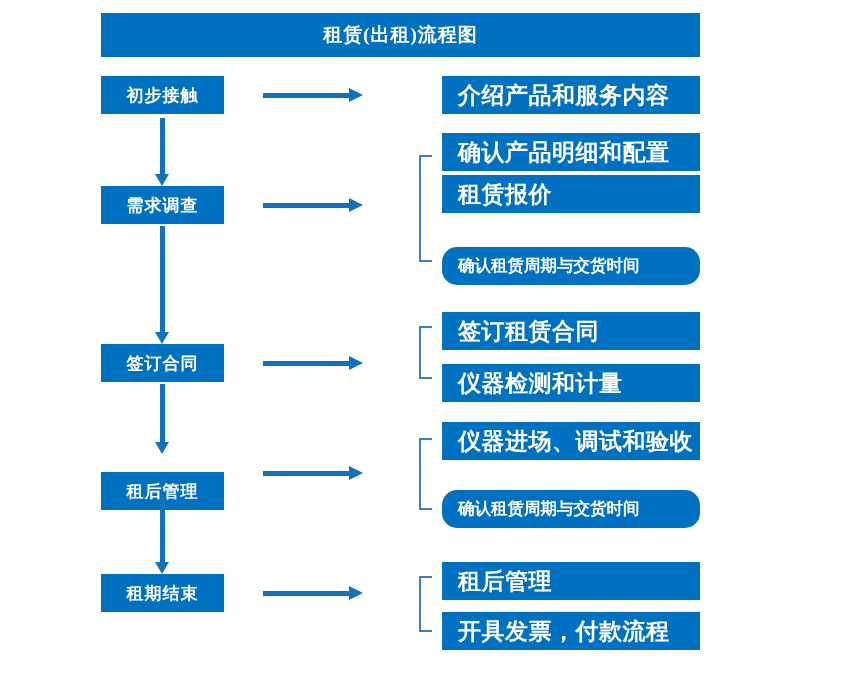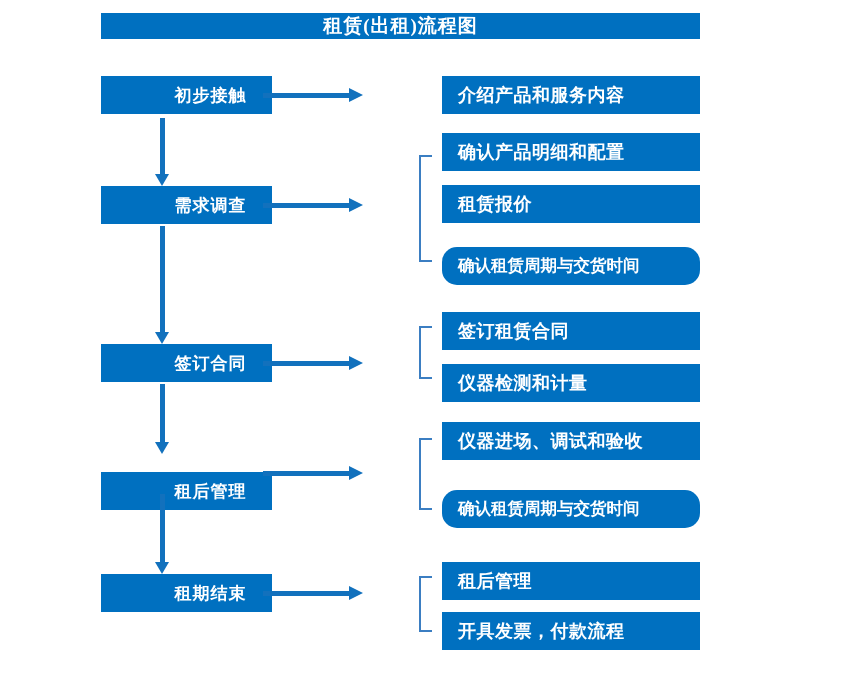--- a/index.html
+++ b/index.html
@@ -7,21 +7,21 @@
     width:844px;height:688px;
     background:#ffffff;
     font-family:"Liberation Serif","DejaVu Serif",serif;
     overflow:hidden;
   }
   #canvas{position:relative;width:844px;height:688px;}
 
   
   .title-bar{
     position:absolute;
-    left:101px;top:13px;width:599px;height:26px;
+    left:101px;top:13px;width:599px;height:44px;
     background:#0070C0;
     color:#ffffff;
     font-size:19px;font-weight:bold;
     display:flex;align-items:center;justify-content:center;
     letter-spacing:1px;
     font-family:"Liberation Serif","DejaVu Serif",serif;
   }
 
   
   .node{
@@ -30,28 +30,27 @@
     color:#ffffff;
     font-weight:bold;
     display:flex;align-items:center;
     font-family:"Liberation Serif","DejaVu Serif",serif;
   }
   .node.stage{
     left:101px;width:123px;height:38px;
     justify-content:center;
     font-size:17px;
     letter-spacing:1px;
-    padding-left:48px;
   }
   .node.detail{
     left:442px;width:258px;height:38px;
     justify-content:flex-start;
     padding-left:16px;
     box-sizing:border-box;
-    font-size:18px;
+    font-size:23px;
     letter-spacing:0.5px;
   }
   .node.detail.tight{letter-spacing:0px;font-size:16.5px;border-radius:15px;}
 
   
   .h-arrow{
     position:absolute;
     left:263px;width:100px;height:14px;
   }
   .h-arrow .shaft{
@@ -144,21 +143,21 @@
   </div>
 
   <div class="bracket" style="top:155px;height:107px;"></div>
   <div class="bracket" style="top:326px;height:53px;"></div>
   <div class="bracket" style="top:438px;height:72px;"></div>
   <div class="bracket" style="top:576px;height:56px;"></div>
 
   <div class="node detail" style="top:76px;">介绍产品和服务内容</div>
 
   <div class="node detail" style="top:133px;">确认产品明细和配置</div>
-  <div class="node detail" style="top:185px;">租赁报价</div>
+  <div class="node detail" style="top:175px;">租赁报价</div>
   <div class="node detail tight" style="top:247px;">确认租赁周期与交货时间</div>
 
   <div class="node detail" style="top:312px;">签订租赁合同</div>
   <div class="node detail" style="top:364px;text-align:right;">仪器检测和计量</div>
 
   <div class="node detail" style="top:422px;">仪器进场、调试和验收</div>
   <div class="node detail tight" style="top:490px;">确认租赁周期与交货时间</div>
 
   <div class="node detail" style="top:562px;">租后管理</div>
   <div class="node detail" style="top:612px;">开具发票，付款流程</div>

